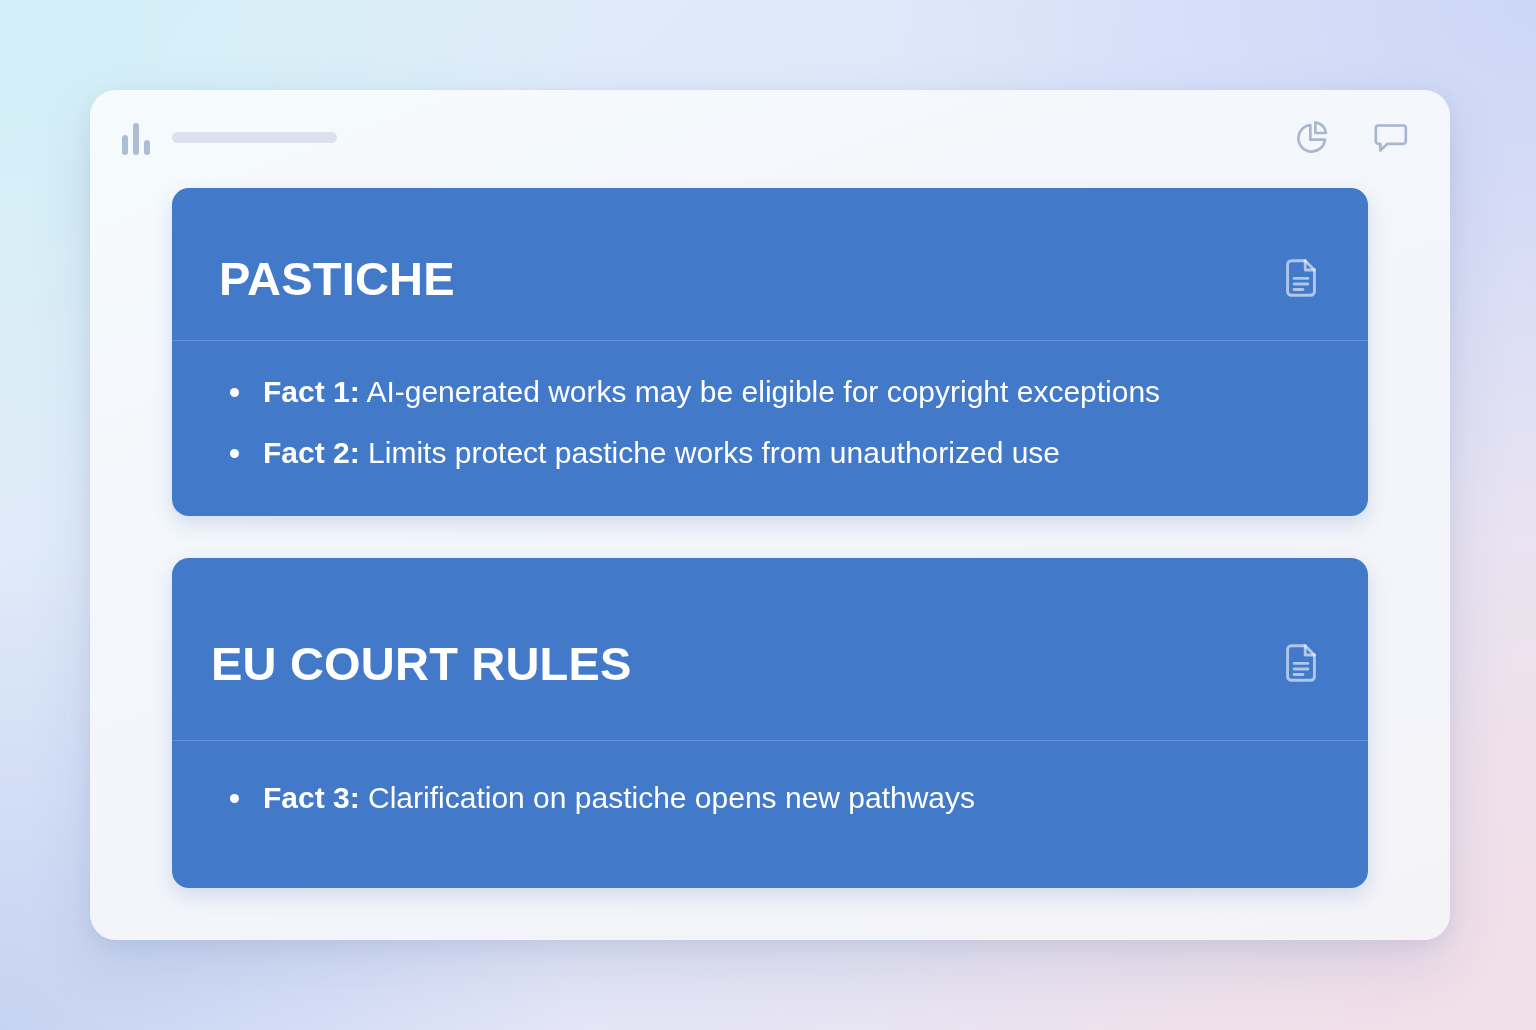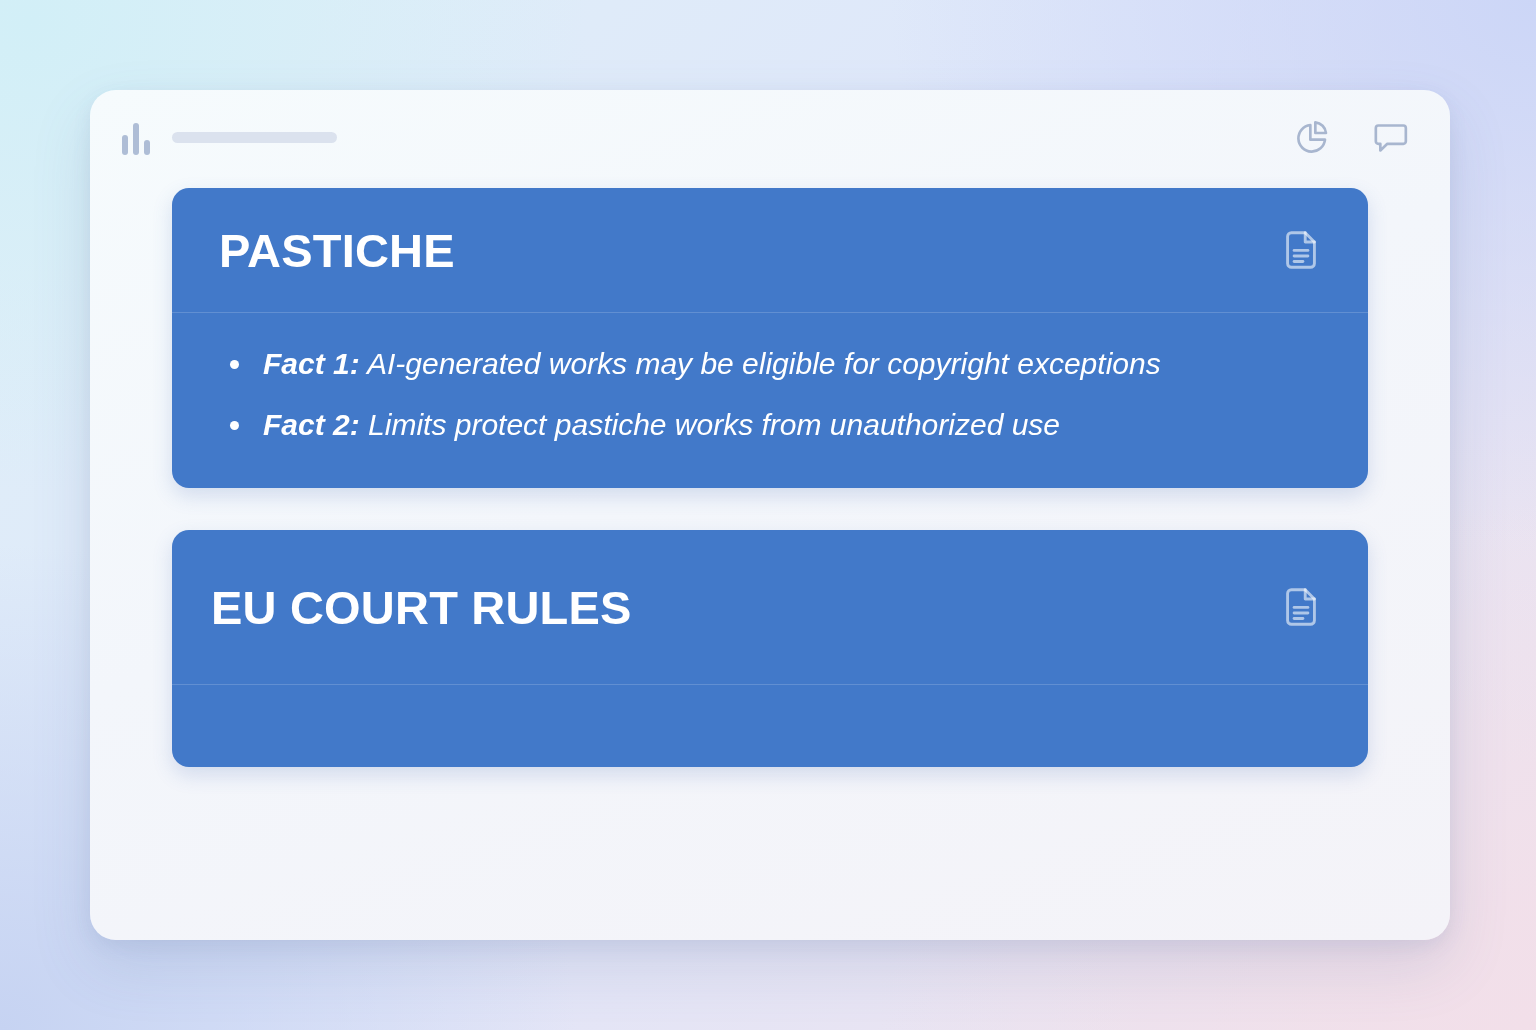--- a/index.html
+++ b/index.html
@@ -70,39 +70,40 @@
     overflow:hidden;
     flex:0 0 auto;
   }
 
   .card-head {
     position:relative;
     height:125px;
     display:flex; align-items:center;
     padding:0 44px 0 47px;
     border-bottom:1px solid rgba(255,255,255,.17);
+    margin-top:28px;
   }
   .card-title {
     color:#ffffff;
     font-size:47px;
     font-weight:bold;
     letter-spacing:.2px;
     line-height:1;
   }
   .card-doc-icon {
     margin-left:auto;
     color:rgba(255,255,255,.58);
     display:flex;
   }
   .card-doc-icon svg { display:block; }
 
   .card-body {
     padding:30px 44px 36px 47px;
   }
-  .fact-list { list-style:none;font-style:italic; }
+  .fact-list { list-style:none; }
   .fact-item {
     position:relative;
     color:#ffffff;
     font-size:30px;
     line-height:1.42;
     padding-left:44px;
     margin-bottom:18px;
   }
   .fact-item:last-child { margin-bottom:0; }
   .fact-item::before {
@@ -188,18 +189,21 @@
             <path d="M14.2 3H7a2 2 0 0 0-2 2v14a2 2 0 0 0 2 2h10a2 2 0 0 0 2-2V7.8z"></path>
             <path d="M14.2 3v4.8H19"></path>
             <path d="M8.4 12.2h7.2"></path>
             <path d="M8.4 15.1h7.2"></path>
             <path d="M8.4 18h4.6"></path>
           </svg>
         </span>
       </header>
       <div class="card-body">
         <ul class="fact-list">
+          <li class="fact-item">
+            <span class="fact-label">Fact 3:</span><span class="fact-text"> Clarification on pastiche opens new pathways</span>
+          </li>
         </ul>
       </div>
     </section>
 
   </div>
 </div>
 
 </body></html>

